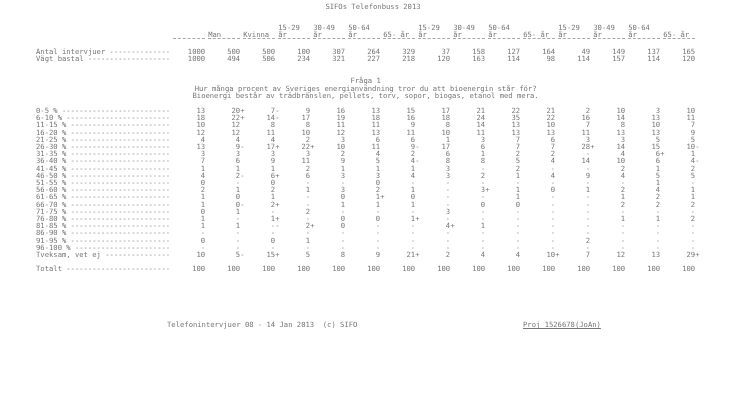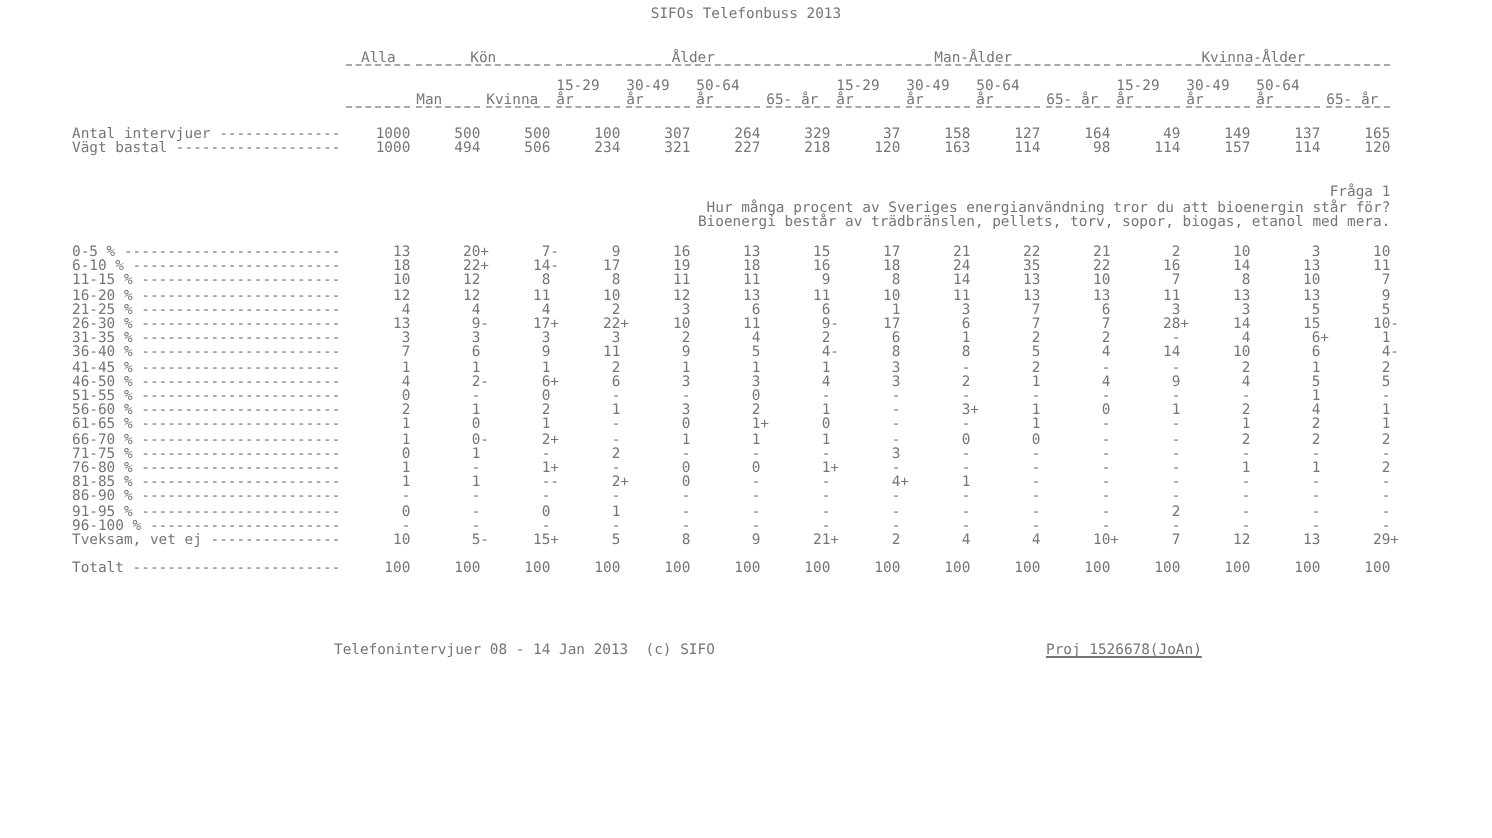--- a/index.html
+++ b/index.html
@@ -45,21 +45,21 @@
     vertical-align:bottom;
     height:20px;
     white-space:pre-line;
     border-bottom:1px dashed #a8a8a8;
   }
   tr.r-cols td.lbl{border-bottom:none;}
   td.lbl{text-align:left;white-space:pre;margin-left:42px;}
   td.num{text-align:right;}
   .sig{display:inline-block;width:0;overflow:visible;white-space:pre;}
   tr.sp td{border:none;}
-  td.qcell{white-space:pre;text-align:right;}
+  td.qcell{white-space:pre;text-align:center;}
   .footer-left{position:absolute;top:321px;left:167px;white-space:pre;text-align:center;}
   .footer-right{position:absolute;top:321px;left:523px;white-space:pre;text-decoration:underline;}
 </style>
 </head>
 <body>
 
 <div class="page">
   <div class="title">SIFOs Telefonbuss 2013</div>
 
   <table class="report">
@@ -75,28 +75,20 @@
         <col class="c-num">
         <col class="c-num">
         <col class="c-num">
       <col class="c-num">
         <col class="c-num">
         <col class="c-num">
         <col class="c-num">
         <col class="c-num">
     </colgroup>
     <thead>
-        <tr class="r-group">
-          <td class="lbl"></td>
-          <th class="grp" colspan="1">Alla</th>
-          <th class="grp" colspan="2">Kön</th>
-          <th class="grp" colspan="4">Ålder</th>
-          <th class="grp" colspan="4">Man-Ålder</th>
-          <th class="grp" colspan="4">Kvinna-Ålder</th>
-        </tr>
         <tr class="r-cols">
           <td class="lbl"></td>
           <th class="colh"></th>
           <th class="colh">Man</th>
           <th class="colh">Kvinna</th>
           <th class="colh">15-29
 år</th>
           <th class="colh">30-49
 år</th>
           <th class="colh">50-64

